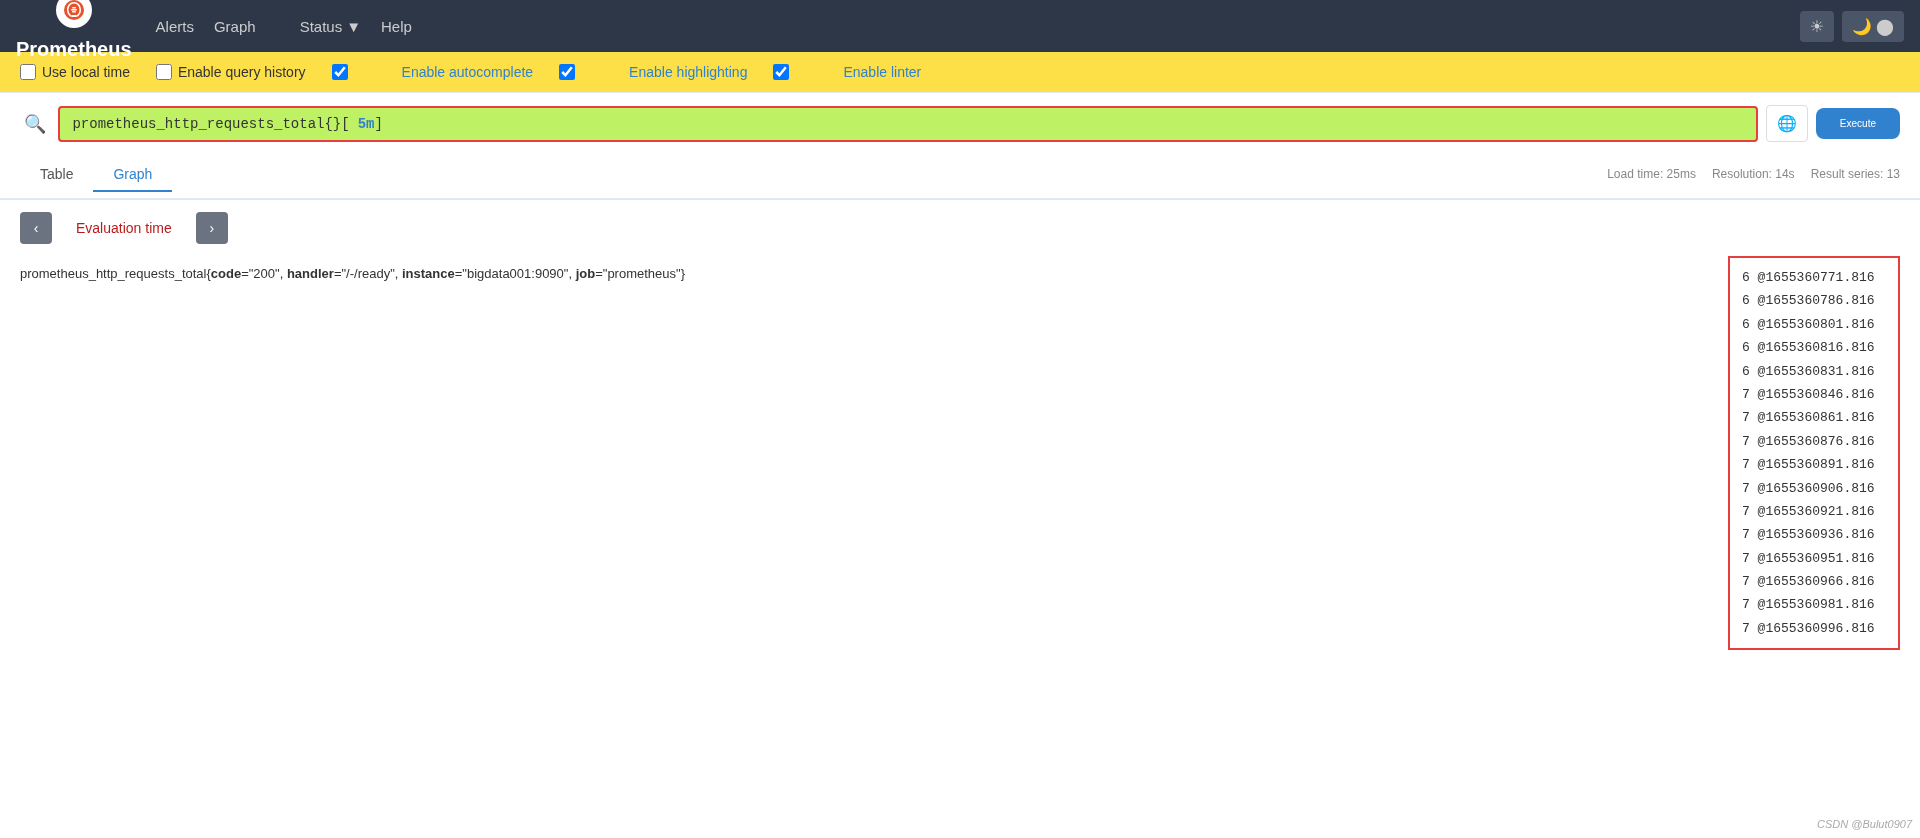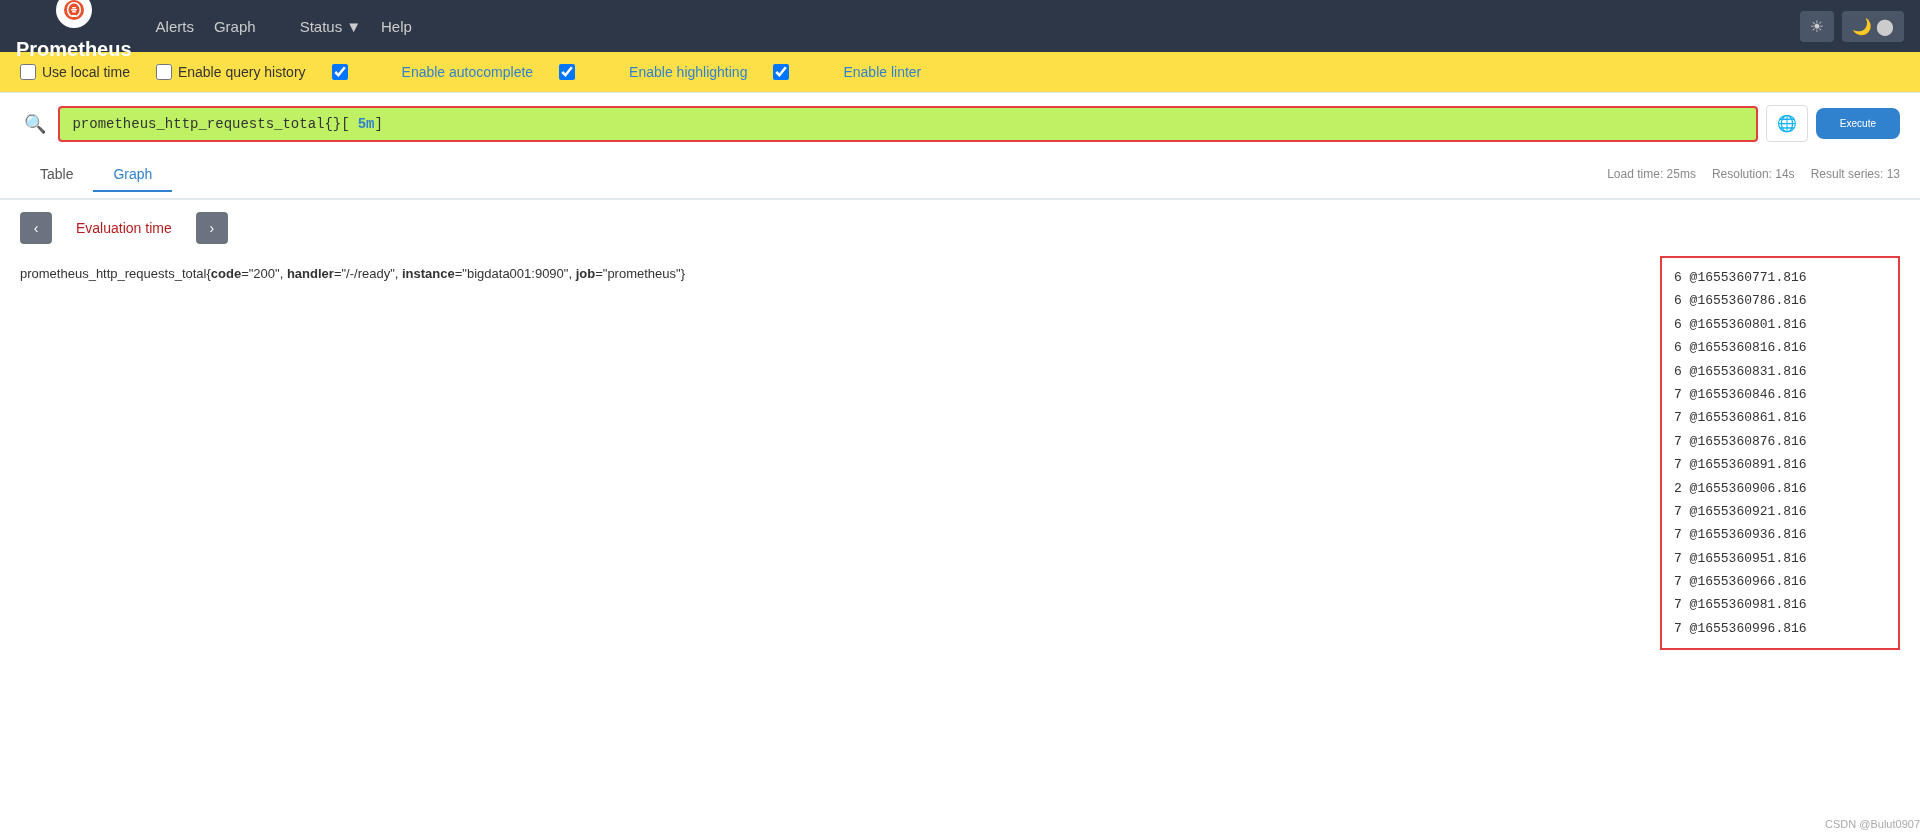--- a/index.html
+++ b/index.html
@@ -209,38 +209,39 @@
       color: #333;
       padding: 8px 0;
       line-height: 1.6;
     }
     .result-row .metric-name { color: #333; }
     .result-row .label-key { font-weight: bold; }
     .result-row .label-val { color: #333; }
 
     
     .values-panel {
-      width: 240px;
+      width: 172px;
       border: 2px solid #e53e3e;
       padding: 8px 12px;
       font-size: 13px;
       font-family: 'Courier New', monospace;
       line-height: 1.8;
       color: #333;
       min-height: 380px;
     }
     .value-line { display: block; white-space: nowrap; }
 
     
     .watermark {
       position: fixed;
       bottom: 8px;
-      right: 0;
+      right: 8px;
       font-size: 11px;
       color: #aaa;
+      font-style: italic;
     }
   </style>
 </head>
 <body>
 
 <nav class="navbar">
   <a class="navbar-brand" href="#">
     <div class="navbar-logo">
       <svg viewBox="0 0 24 24" fill="none">
         <circle cx="12" cy="12" r="10" fill="#e6522c"></circle>
@@ -342,21 +343,21 @@
   <div class="values-panel" id="values-panel">
   <span class="value-line">6 @1655360771.816</span>
       <span class="value-line">6 @1655360786.816</span>
       <span class="value-line">6 @1655360801.816</span>
       <span class="value-line">6 @1655360816.816</span>
       <span class="value-line">6 @1655360831.816</span>
       <span class="value-line">7 @1655360846.816</span>
       <span class="value-line">7 @1655360861.816</span>
       <span class="value-line">7 @1655360876.816</span>
       <span class="value-line">7 @1655360891.816</span>
-      <span class="value-line">2 @1655360906.816</span>
+      <span class="value-line">7 @1655360906.816</span>
       <span class="value-line">7 @1655360921.816</span>
       <span class="value-line">7 @1655360936.816</span>
       <span class="value-line">7 @1655360951.816</span>
       <span class="value-line">7 @1655360966.816</span>
       <span class="value-line">7 @1655360981.816</span>
       <span class="value-line">7 @1655360996.816</span>
     </div>
 </div>
 
 <div class="watermark">CSDN @Bulut0907</div>

